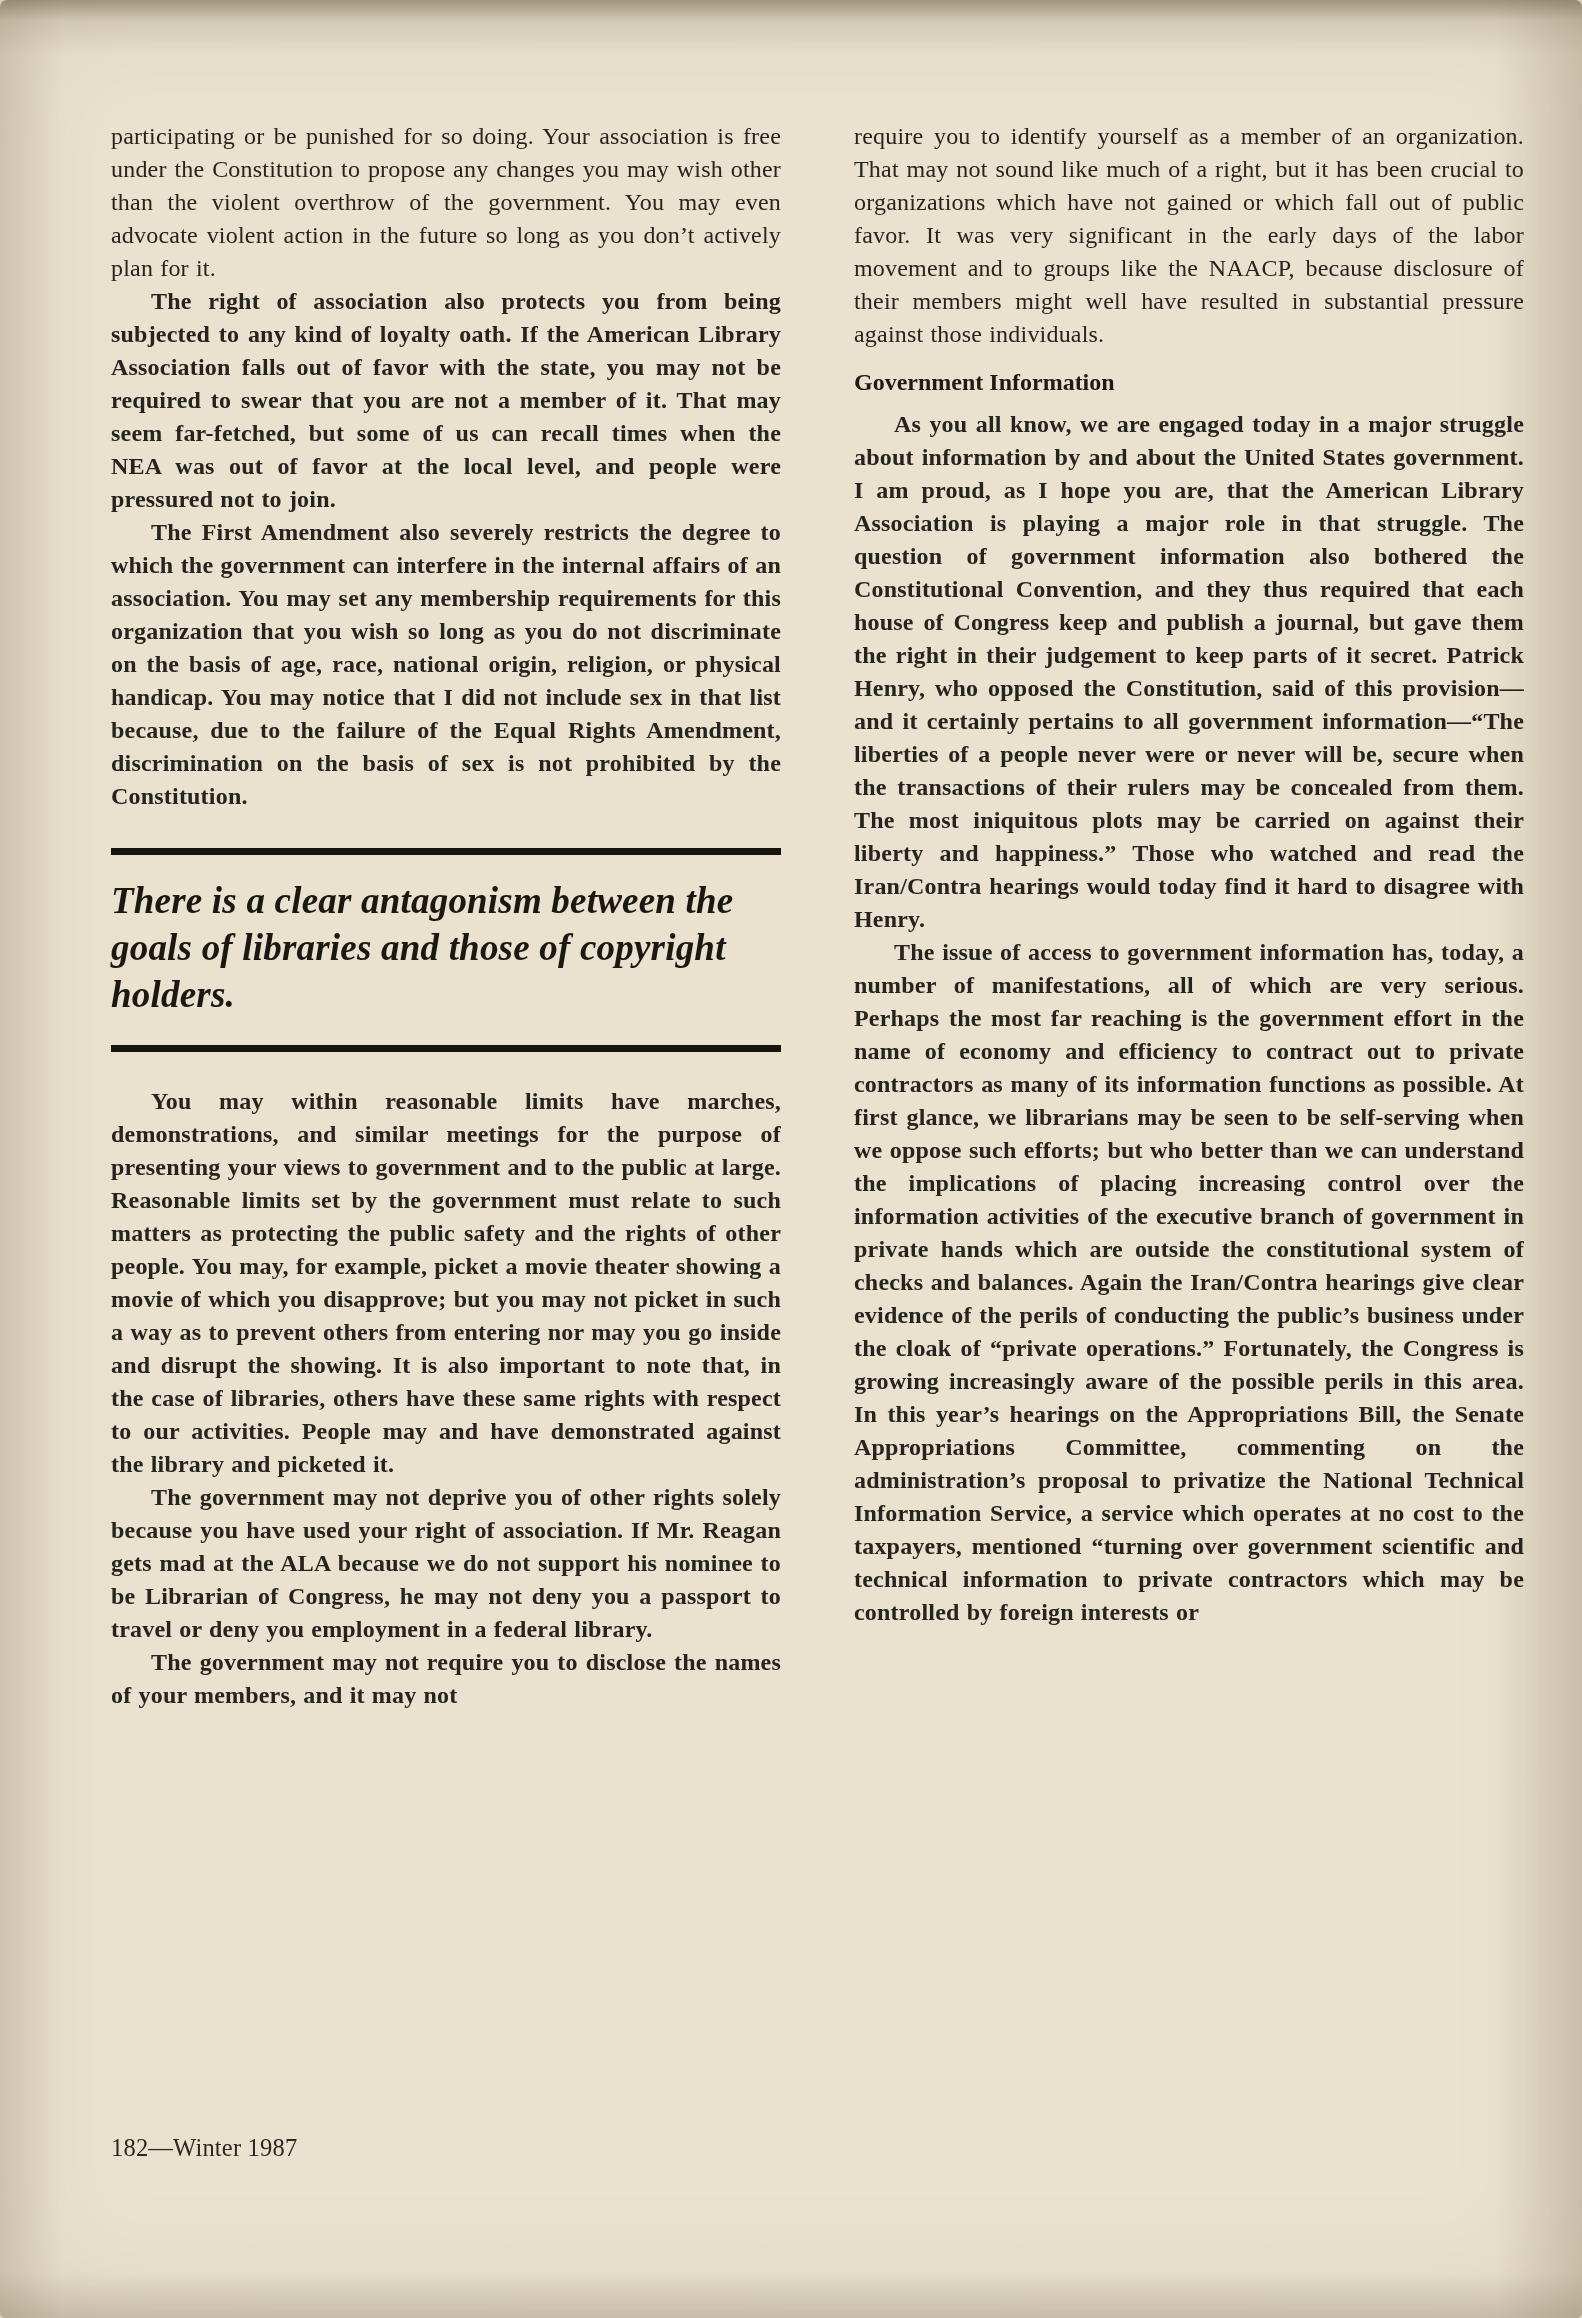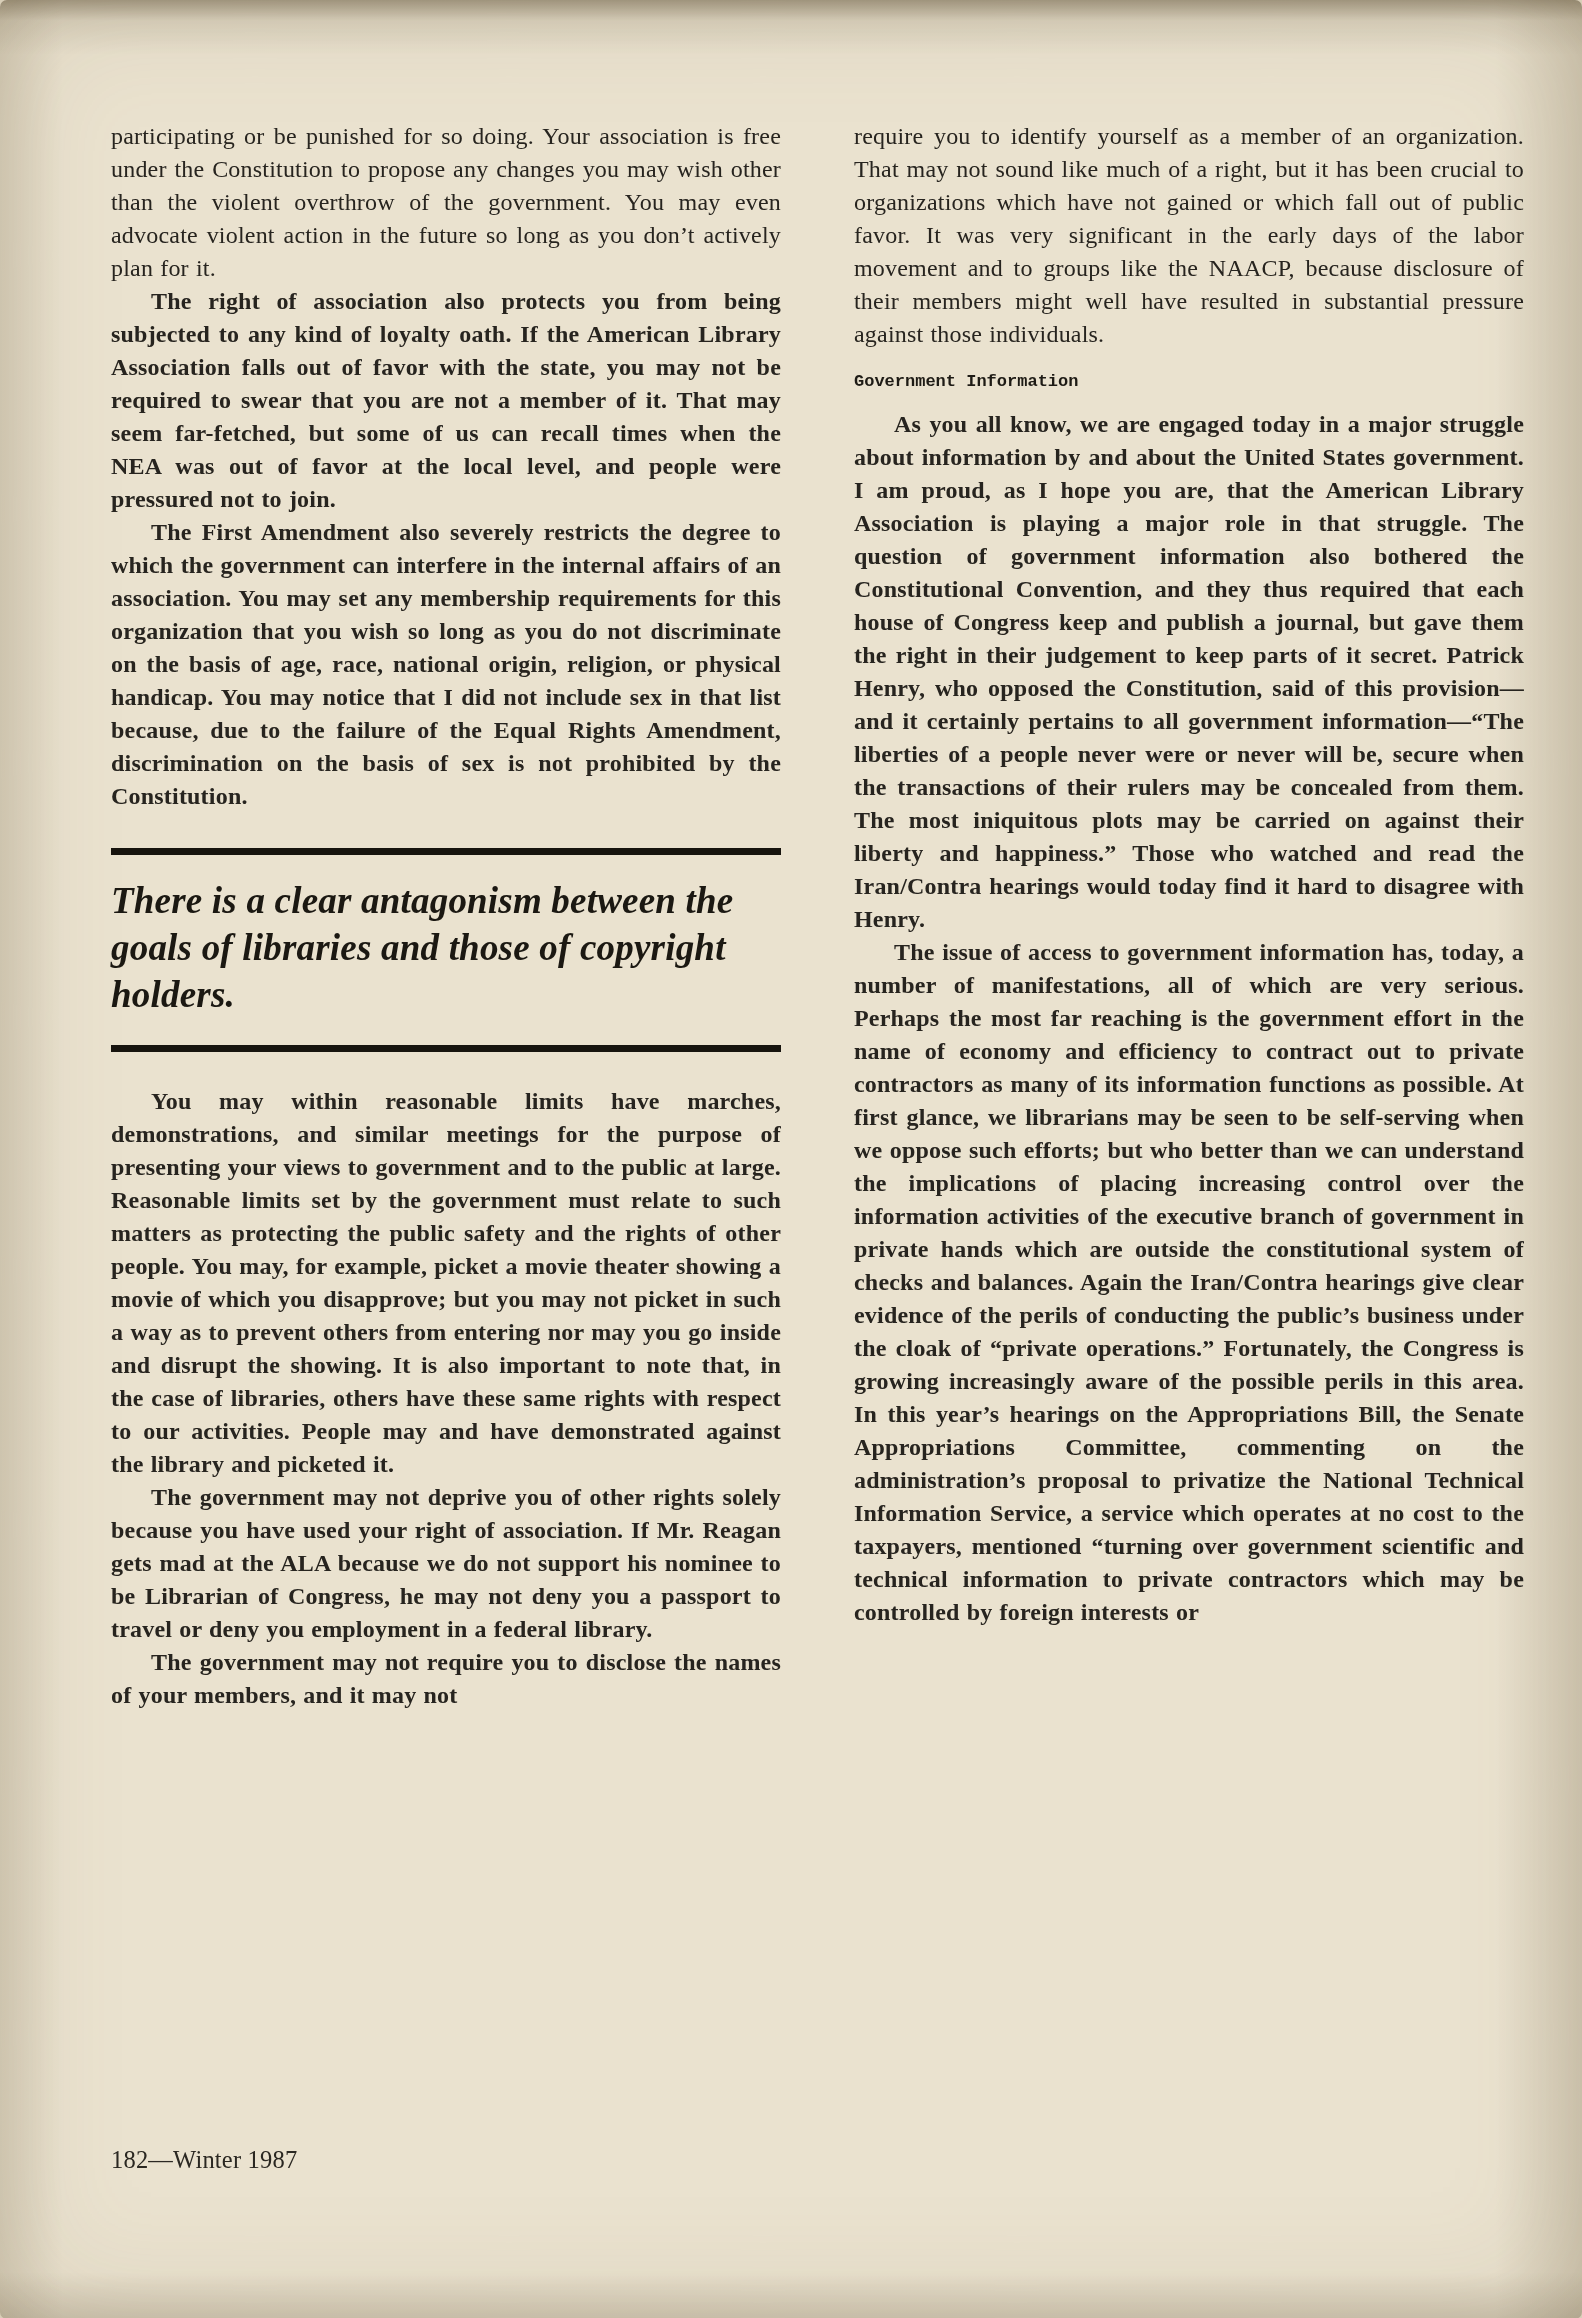--- a/index.html
+++ b/index.html
@@ -54,34 +54,32 @@
     margin: 0;
     font-size: 37px;
     line-height: 47px;
     font-weight: bold;
     color: #1b1812;
     letter-spacing: 0.2px;
     text-align: left;
   }
   .section-heading {
     margin: 16px 0 11px 0;
-    font-size: 17px;
+    font-size: 24px;
     line-height: 30px;
     font-weight: bold;
     color: #1e1b15;
-    font-family: Liberation Mono, monospace;
   }
   .footer {
     position: absolute;
     left: 111px;
     top: 2134px;
     font-size: 24.5px;
     color: #2b2822;
     letter-spacing: 0.2px;
-    margin-top: 12px;
   }
 </style>
 </head>
 <body>
 
 <div class="page">
 
   <div class="columns">
 
     <div class="col col-left">

